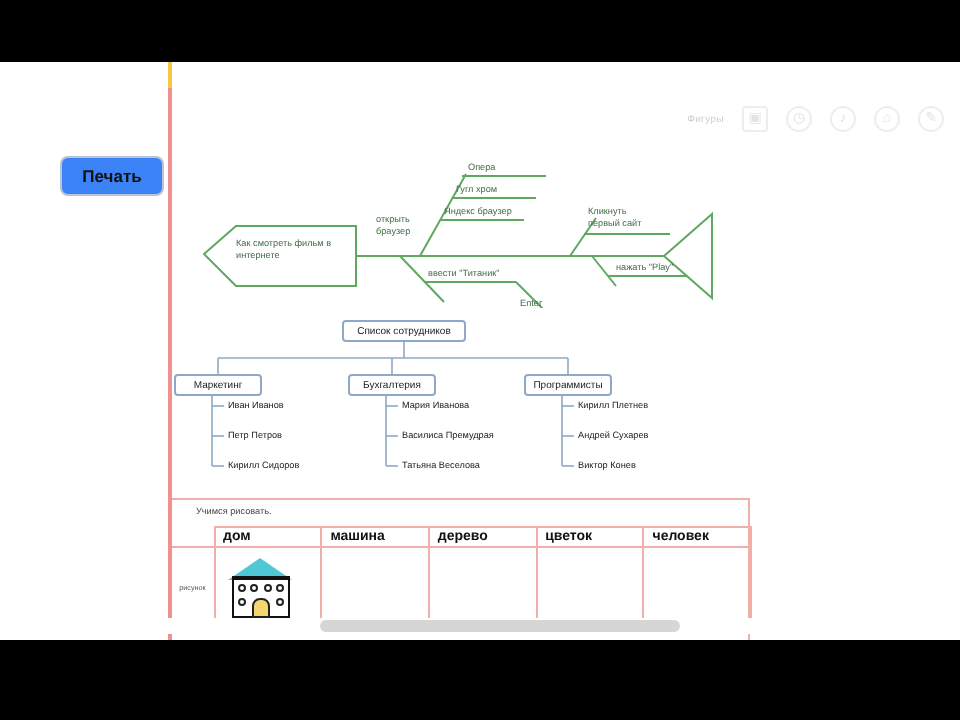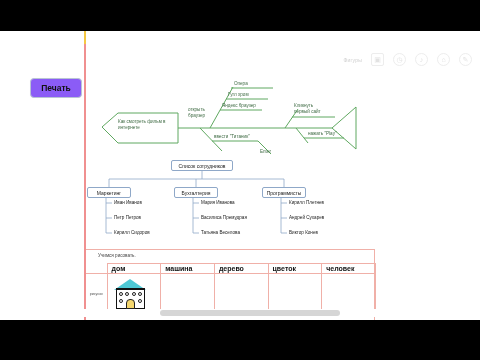--- a/index.html
+++ b/index.html
@@ -59,21 +59,21 @@
     width: 2px; height: 13px;
     background: #f5c842;
     z-index: 13;
   }
 
   
   #print-btn {
     position: absolute;
     left: 30px; top: 47px;
     width: 52px; height: 20px;
-    background: #8b5cf6;
+    background: #3b82f6;
     border: 1px solid #b9c4d4;
     border-radius: 4px;
     display: flex; align-items: center; justify-content: center;
     font-size: 8.5px; font-weight: bold; color: #111;
     z-index: 14;
     box-shadow: 0 0 1px rgba(0,0,0,.05);
   }
 
   
   #fishbone { position: absolute; left: 100px; top: 8px; width: 260px; height: 115px; }

